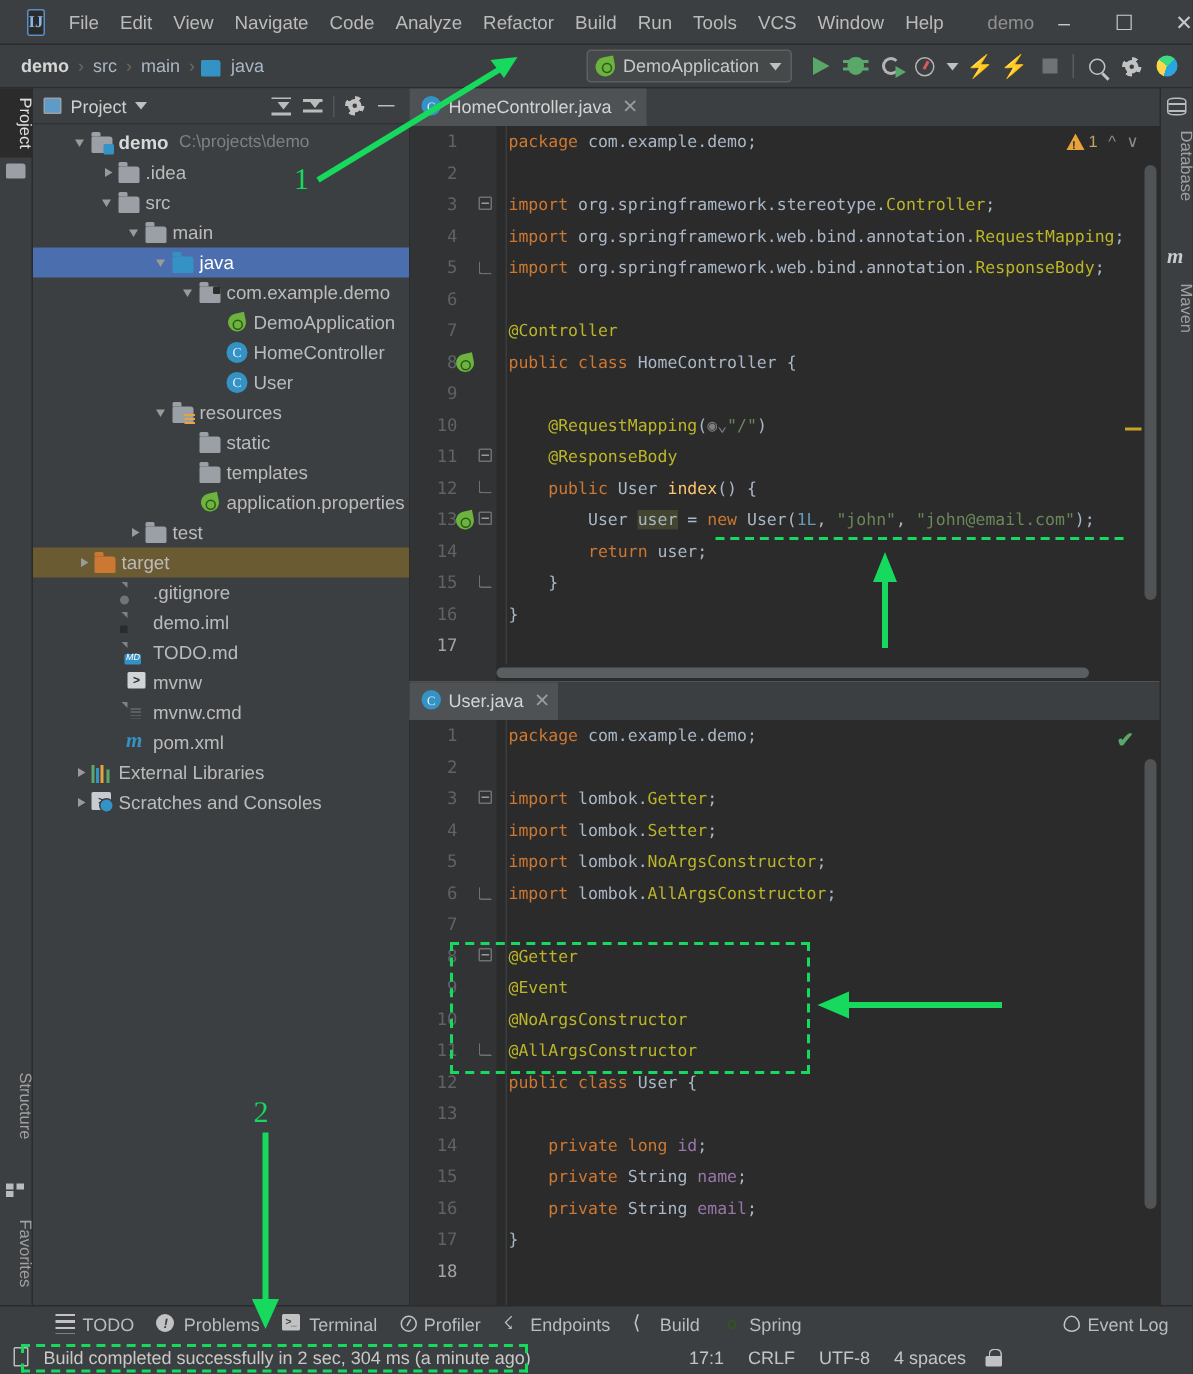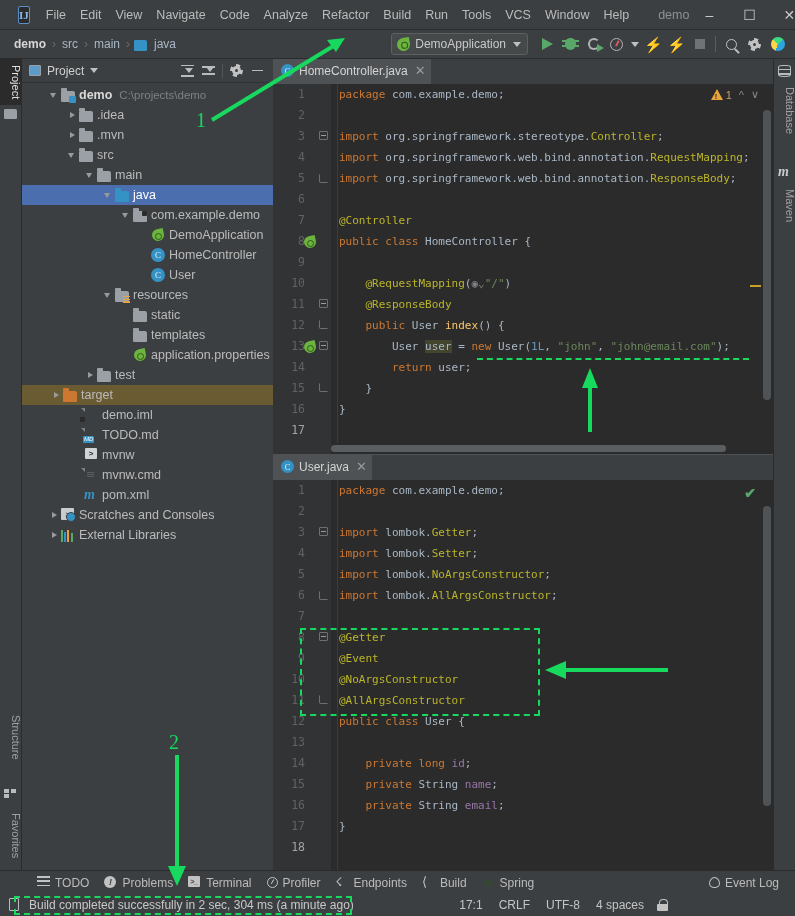--- a/index.html
+++ b/index.html
@@ -504,25 +504,20 @@
         <span class="tlabel tbold">demo</span>
         <span class="tsub">C:\projects\demo</span>
       </div>
 
       <div class="trow" style="padding-left:44px">
         <span class="twist r"></span>
         <span class="ic ic-folder"></span>
         <span class="tlabel">.idea</span>
       </div>
 
-      <div class="trow" style="padding-left:44px">
-        <span class="twist r"></span>
-        <span class="ic ic-folder"></span>
-        <span class="tlabel">.mvn</span>
-      </div>
 
       <div class="trow" style="padding-left:44px">
         <span class="twist d"></span>
         <span class="ic ic-folder"></span>
         <span class="tlabel">src</span>
       </div>
 
       <div class="trow" style="padding-left:62px">
         <span class="twist d"></span>
         <span class="ic ic-folder"></span>
@@ -582,20 +577,24 @@
         <span class="ic ic-folder"></span>
         <span class="tlabel">test</span>
       </div>
 
       <div class="trow marked" style="padding-left:28px">
         <span class="twist r"></span>
         <span class="ic ic-folder orange"></span>
         <span class="tlabel">target</span>
       </div>
 
+      <div class="trow" style="padding-left:62px">
+        <span class="ic"><span class="ic-file"><i class="badge"></i></span></span>
+        <span class="tlabel">.gitignore</span>
+      </div>
 
       <div class="trow" style="padding-left:62px">
         <span class="ic"><span class="ic-file"><i class="sq"></i></span></span>
         <span class="tlabel">demo.iml</span>
       </div>
 
       <div class="trow" style="padding-left:62px">
         <span class="ic"><span class="ic-file"><i class="md">MD</i></span></span>
         <span class="tlabel">TODO.md</span>
       </div>
@@ -608,34 +607,34 @@
       </div>
 
       <div class="trow" style="padding-left:62px">
         <span class="ic"><span class="ic-file"><i class="lines"></i></span></span>
         <span class="tlabel">mvnw.cmd</span>
       </div>
 
       <div class="trow" style="padding-left:62px">
         <span class="ic ic-mvn">m</span>
         <span class="tlabel">pom.xml</span>
+      </div>
+
+      <div class="trow" style="padding-left:26px">
+        <span class="twist r"></span>
+        <span class="ic ic-libs"></span>
+        <span class="tlabel">External Libraries</span>
       </div>
 
       <div class="trow" style="padding-left:26px">
         <span class="twist r"></span>
         <span class="ic">
             <span class="ic-scratch">&gt;</span>
           </span>
         <span class="tlabel">Scratches and Consoles</span>
-      </div>
-
-      <div class="trow" style="padding-left:26px">
-        <span class="twist r"></span>
-        <span class="ic ic-libs"></span>
-        <span class="tlabel">External Libraries</span>
       </div>
 
     </div>
   </div>
 
   <div class="editor-area">
 
     <div class="ed-pane ed-top">
       <div class="tabrow">
         <div class="etab">

